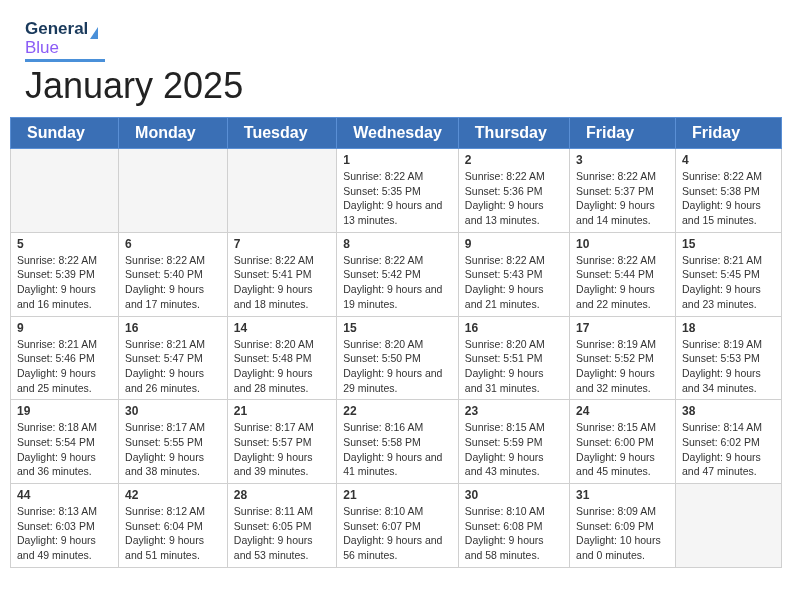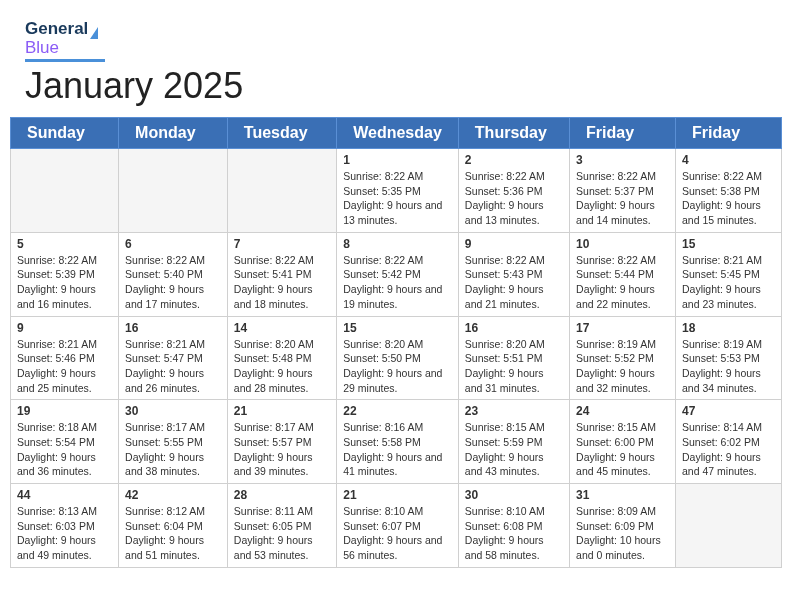--- a/index.html
+++ b/index.html
@@ -229,21 +229,21 @@
         </td>
         <td>
           <div class="day-number">23</div>
           <div class="day-info">Sunrise: 8:15 AM<br>Sunset: 5:59 PM<br>Daylight: 9 hours and 43 minutes.</div>
         </td>
         <td>
           <div class="day-number">24</div>
           <div class="day-info">Sunrise: 8:15 AM<br>Sunset: 6:00 PM<br>Daylight: 9 hours and 45 minutes.</div>
         </td>
         <td>
-          <div class="day-number">47</div>
+          <div class="day-number">38</div>
           <div class="day-info">Sunrise: 8:14 AM<br>Sunset: 6:02 PM<br>Daylight: 9 hours and 47 minutes.</div>
         </td>
       </tr>
       <tr>
         <td>
           <div class="day-number">44</div>
           <div class="day-info">Sunrise: 8:13 AM<br>Sunset: 6:03 PM<br>Daylight: 9 hours and 49 minutes.</div>
         </td>
         <td>
           <div class="day-number">42</div>

